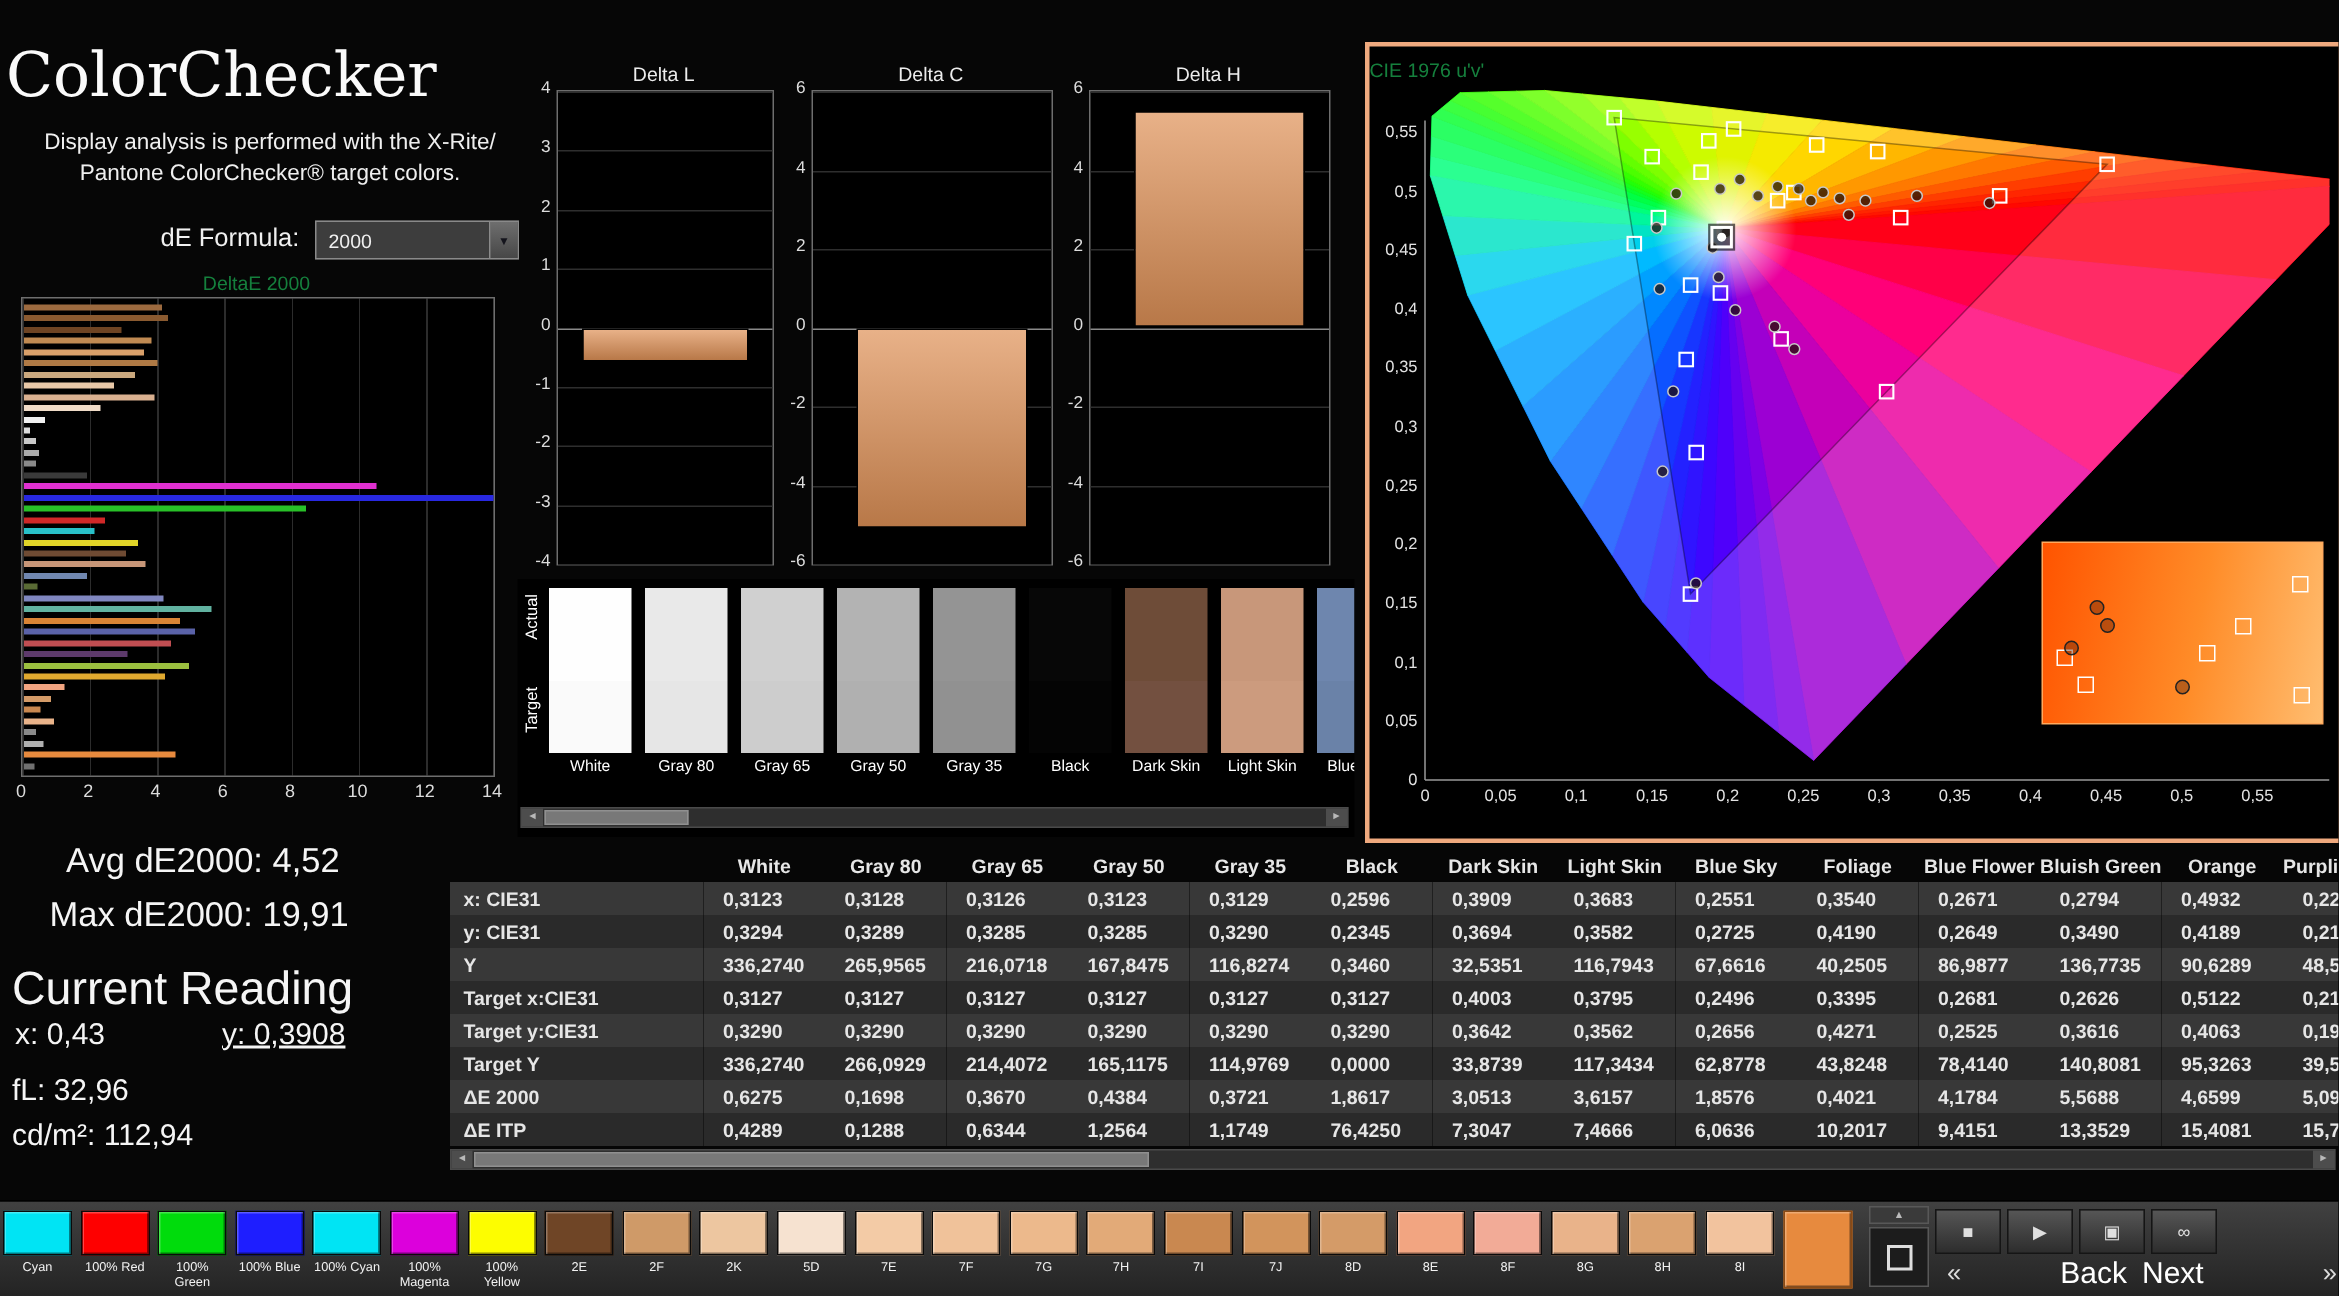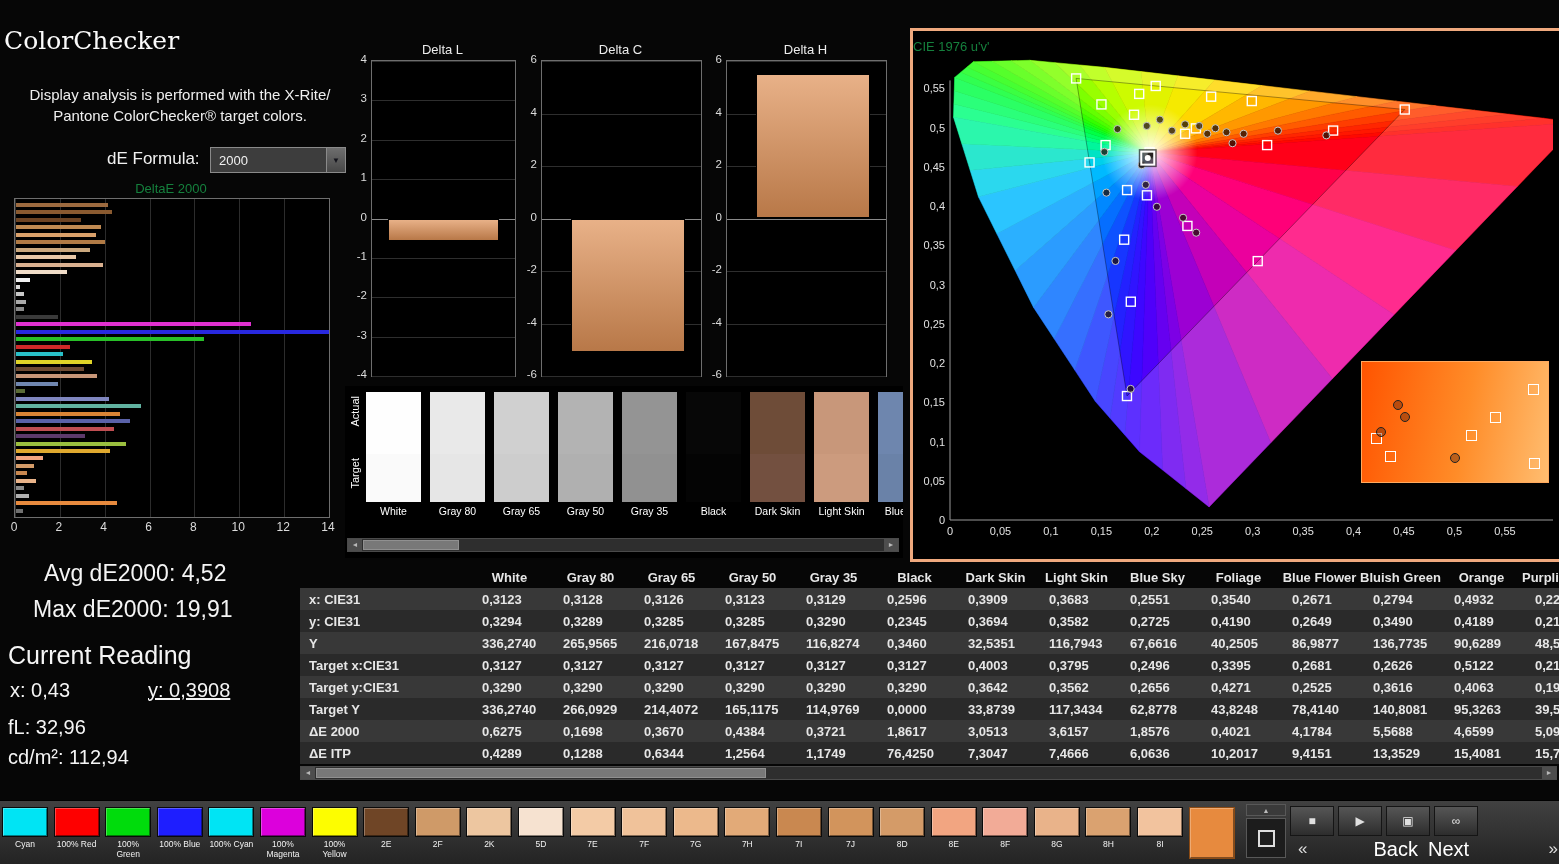--- a/index.html
+++ b/index.html
@@ -1,19 +1,19 @@
 <!DOCTYPE html>
 <html><head>
 <meta charset="utf-8">
 <style>
   html,body{margin:0;padding:0;width:1559px;height:864px;background:#060606;overflow:hidden;
     font-family:"Liberation Sans",sans-serif;color:#eee;position:relative;}
 
   
-  #title{position:absolute;left:4px;top:26px;font-family:"DejaVu Serif",serif;font-size:25px;color:#fafafa;}
+  #title{position:absolute;left:4px;top:26px;font-family:"DejaVu Serif",serif;font-size:41px;color:#fafafa;}
   #desc{position:absolute;left:10px;top:84px;width:340px;text-align:center;font-size:15px;line-height:21px;color:#efefef;}
   #de-formula-label{position:absolute;left:107px;top:149px;font-size:17px;color:#f0f0f0;}
   #de-formula-select{position:absolute;left:210px;top:147px;width:134px;height:24px;background:#3d3d3d;
     border:1px solid #8a8a8a;display:flex;align-items:center;cursor:pointer;}
   #de-formula-select .val{flex:1;padding-left:8px;font-size:13px;color:#f0f0f0;}
   #de-formula-select .dd-arrow{width:18px;height:100%;background:linear-gradient(#6e6e6e,#474747);
     border-left:1px solid #8a8a8a;font-size:8px;color:#14141c;display:flex;align-items:center;justify-content:center;}
 
   
   #deltae-title{position:absolute;left:14px;top:181px;width:314px;text-align:center;font-size:13px;color:#15803d;}
@@ -71,21 +71,21 @@
   #cie-inset{position:absolute;left:448px;top:330px;width:188px;height:122px;box-sizing:border-box;
     background:linear-gradient(100deg,#ff5400,#ff8c28 55%,#ffbd70);border:1px solid #ffa95e;overflow:hidden;}
   .inset-square{position:absolute;width:9px;height:9px;border:1.5px solid #fff;}
   .inset-circle{position:absolute;width:8px;height:8px;border-radius:50%;border:1.5px solid #222;background:rgba(80,30,10,0.4);}
   #cie-rgb{position:absolute;left:312px;top:462px;width:330px;text-align:center;font-size:16px;color:#fff;}
 
   
   .stat{position:absolute;color:#f5f5f5;}
   #stat-avg{left:44px;top:560px;font-size:23px;}
   #stat-max{left:33px;top:596px;font-size:23px;}
-  #stat-current{left:8px;top:641px;font-size:25px;}
+  #stat-current{left:8px;top:641px;font-size:31px;}
   #stat-x{left:10px;top:679px;font-size:20px;}
   #stat-y{left:148px;top:679px;font-size:20px;text-decoration:underline;}
   #stat-fl{left:8px;top:716px;font-size:20px;}
   #stat-cd{left:8px;top:746px;font-size:20px;}
 
   
   #table-wrap{position:absolute;left:300px;top:566px;width:1259px;height:199px;overflow:hidden;}
   #data-table{border-collapse:collapse;table-layout:fixed;width:1294px;}
   #data-table th,#data-table td{height:22px;font-size:13px;font-weight:bold;color:#e6e6e6;
     white-space:nowrap;overflow:hidden;padding:0;}

